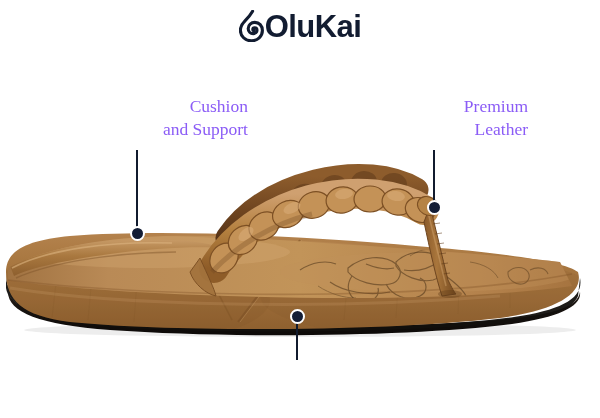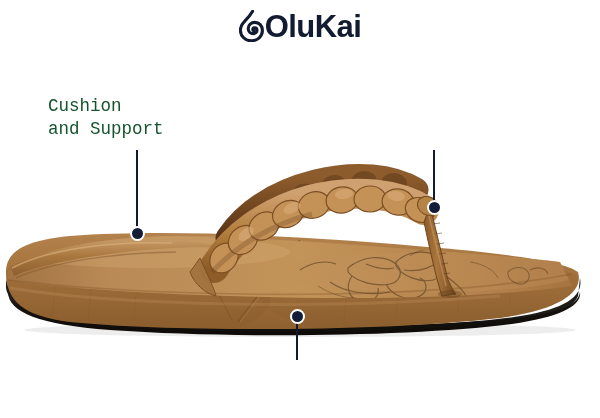--- a/index.html
+++ b/index.html
@@ -21,26 +21,26 @@
   .brand-mark{display:block;}
   .brand-word{
     font-size:31px;font-weight:bold;letter-spacing:-0.6px;
     color:#121c31;line-height:1;
     font-family:"Liberation Sans", sans-serif;
   }
 
   
   .callout-label{
     position:absolute;
-    color:#14532d;
+    color:#8b5cf6;
     font-size:17.5px;
     line-height:1.33;
-    text-align:left;
+    text-align:right;
     white-space:pre-line;
-    font-family:Liberation Mono, monospace;
+    font-family:Liberation Serif, serif;
   }
   #label-cushion{left:48px;top:95px;width:200px;}
   #label-leather{left:348px;top:95px;width:180px;}
   #label-outsole{left:205px;top:364px;width:190px;}
 
   
   .leader-line{position:absolute;background:#111b2e;width:2px;}
   #line-cushion{left:136px;top:150px;height:84px;}
   #line-leather{left:433px;top:150px;height:58px;}
   #line-outsole{left:296px;top:318px;height:42px;}
@@ -264,19 +264,21 @@
                C13.8 20.0 14.2 20.4 14.8 20.4" fill="none" stroke="#121c31" stroke-width="3.1" stroke-linecap="round" stroke-linejoin="round"></path>
     </svg>
     <span class="brand-word">OluKai</span>
   </div>
 
   <div class="callout-label" id="label-cushion">Cushion
 and Support</div>
   <div class="leader-line" id="line-cushion"></div>
   <div class="leader-dot" id="dot-cushion"></div>
 
+  <div class="callout-label" id="label-leather">Premium
+Leather</div>
   <div class="leader-line" id="line-leather"></div>
   <div class="leader-dot" id="dot-leather"></div>
 
   <div class="leader-line" id="line-outsole"></div>
   <div class="leader-dot" id="dot-outsole"></div>
 
 </div>
 
 </body></html>

